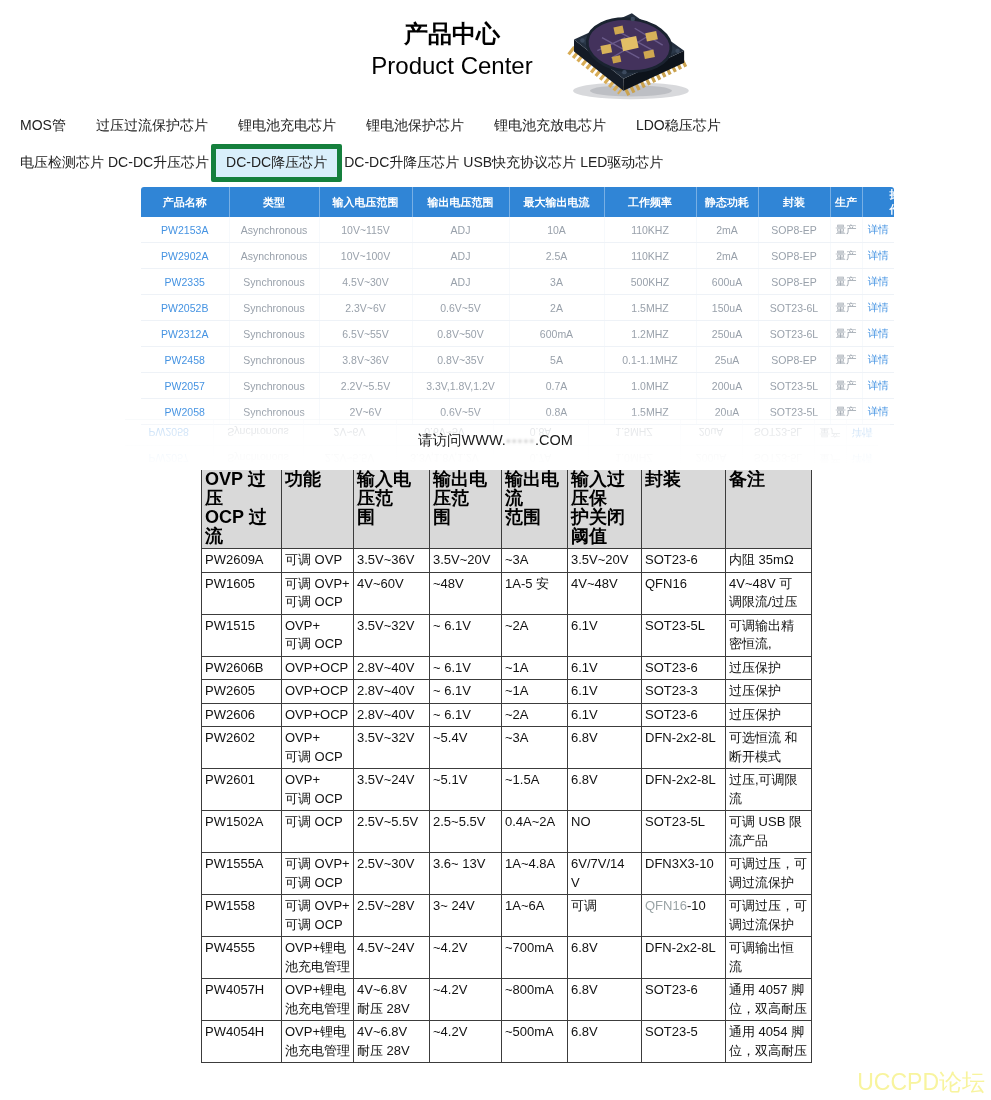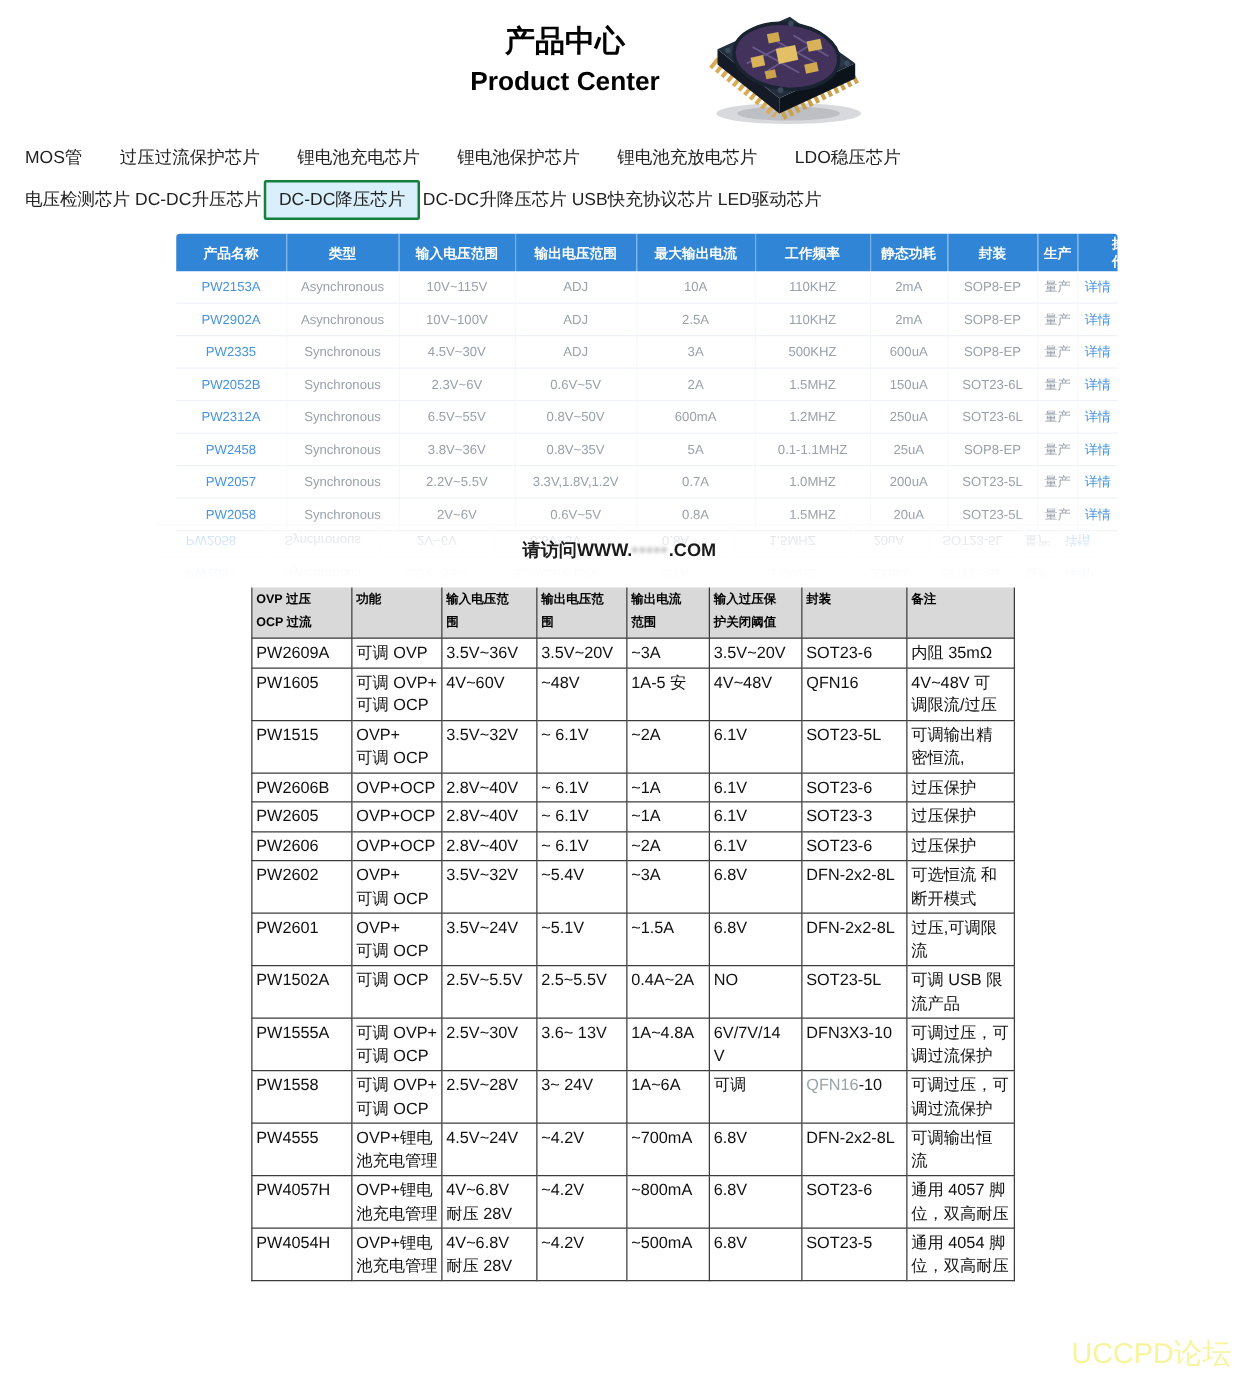--- a/index.html
+++ b/index.html
@@ -3,28 +3,28 @@
 <meta charset="utf-8">
 <style>
   html,body{margin:0;padding:0;}
   body{
     width:991px;height:1100px;position:relative;background:#fff;
     font-family:"Liberation Sans",sans-serif;overflow:hidden;color:#222;
   }
   
   .title-block{position:absolute;left:252px;top:18px;width:400px;text-align:center;}
   .title-cn{font-size:24px;font-weight:bold;color:#000;line-height:32px;}
-  .title-en{font-size:21px;font-weight:bold;color:#000;line-height:32px;}
+  .title-en{font-size:24px;font-weight:normal;color:#000;line-height:32px;}
   .chip{position:absolute;left:560px;top:2px;width:140px;height:102px;}
   
   .nav-row{position:absolute;left:18px;width:991px;display:flex;justify-content:flex-start;align-items:center;}
   .nav-row1{top:112px;gap:26px;}
   .nav-row2{top:144px;}
   .nav-item{font-size:14px;color:#222;padding:5px 2px;cursor:pointer;white-space:nowrap;}
-  .nav-item.active{background:#d9effb;border:2px solid #15803d;border-radius:2px;padding:5px 10px;}
+  .nav-item.active{background:#d9effb;border:5px solid #15803d;border-radius:2px;padding:5px 10px;}
   
   .t1-wrap{position:absolute;left:141px;top:187px;width:753px;}
   table.t1{border-collapse:collapse;table-layout:fixed;width:753px;}
   table.t1 th{
     background:#3085d6;color:#fff;font-size:11px;font-weight:600;height:27px;
     border-right:1px solid rgba(255,255,255,.35);text-align:center;padding:0 1px;
   }
   table.t1 th:first-child{border-radius:3px 0 0 0;}
   table.t1 th:last-child{border-radius:0 3px 0 0;border-right:none;padding-left:27px;}
   table.t1 td{
@@ -33,27 +33,27 @@
     overflow:hidden;white-space:nowrap;padding:0 1px;
   }
   table.t1 td:last-child{border-right:none;}
   table.t1 td.lnk{color:#4593e2;cursor:pointer;}
   
   .t1-reflect{position:absolute;left:125px;top:419px;width:753px;height:44px;overflow:hidden;opacity:.5;z-index:1;}
   .t1-reflect table{transform:scaleY(-1);}
   .t1-fade{position:absolute;left:110px;top:414px;width:780px;height:56px;z-index:2;pointer-events:none;
     background:linear-gradient(to bottom,rgba(255,255,255,.15),rgba(255,255,255,.8) 55%,#fff 92%);}
   .visit-note{position:absolute;left:0;top:431px;width:991px;text-align:center;z-index:3;
-    font-size:14.5px;font-weight:700;color:#1b1b1b;}
+    font-size:14.5px;font-weight:400;color:#1b1b1b;}
   .visit-note .obscured{filter:blur(1.6px);letter-spacing:1px;}
   
   .t2-wrap{position:absolute;left:201px;top:467px;width:610px;}
   table.t2{border-collapse:collapse;table-layout:fixed;width:610px;border:1px solid #3c3c3c;}
   table.t2 th{
-    background:#d9d9d9;color:#000;font-size:10px;font-weight:bold;text-align:left;
+    background:#d9d9d9;color:#000;font-size:18px;font-weight:bold;text-align:left;
     border:1px solid #3c3c3c;padding:2px 3px;line-height:19px;white-space:pre-line;vertical-align:top;
   }
   table.t2 td{
     font-size:13px;color:#111;text-align:left;border:1px solid #3c3c3c;
     padding:2px 3px;line-height:18.5px;white-space:pre-line;vertical-align:top;overflow:hidden;
   }
   table.t2 td .muted{color:#9aa4a6;}
   
   .watermark{position:absolute;right:6px;bottom:2px;font-size:23px;color:#f8f49e;z-index:4;}
 </style>

